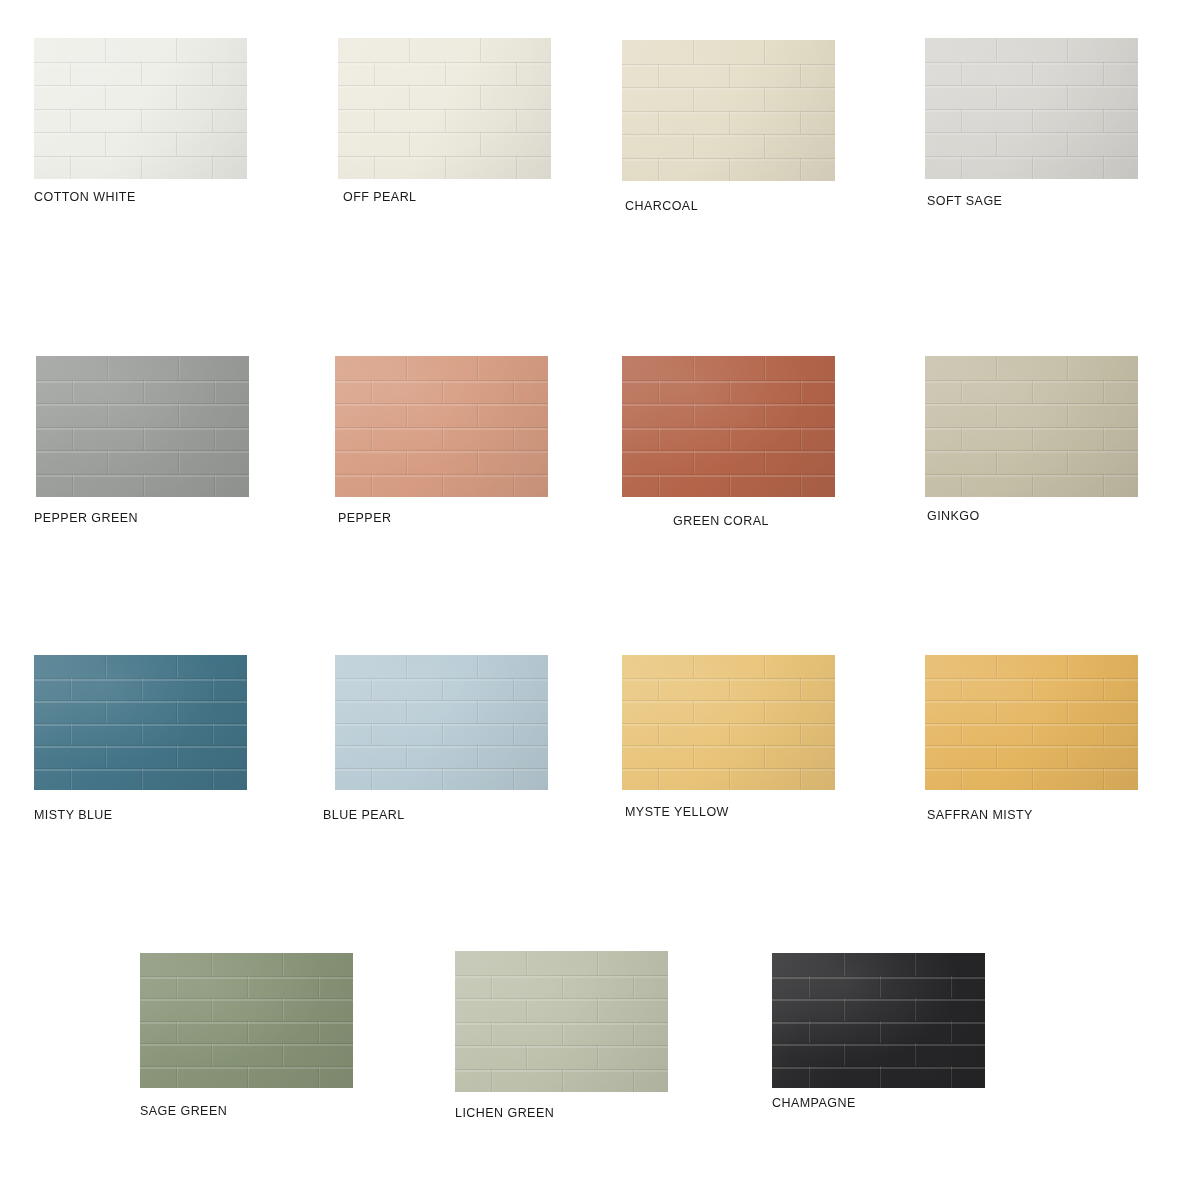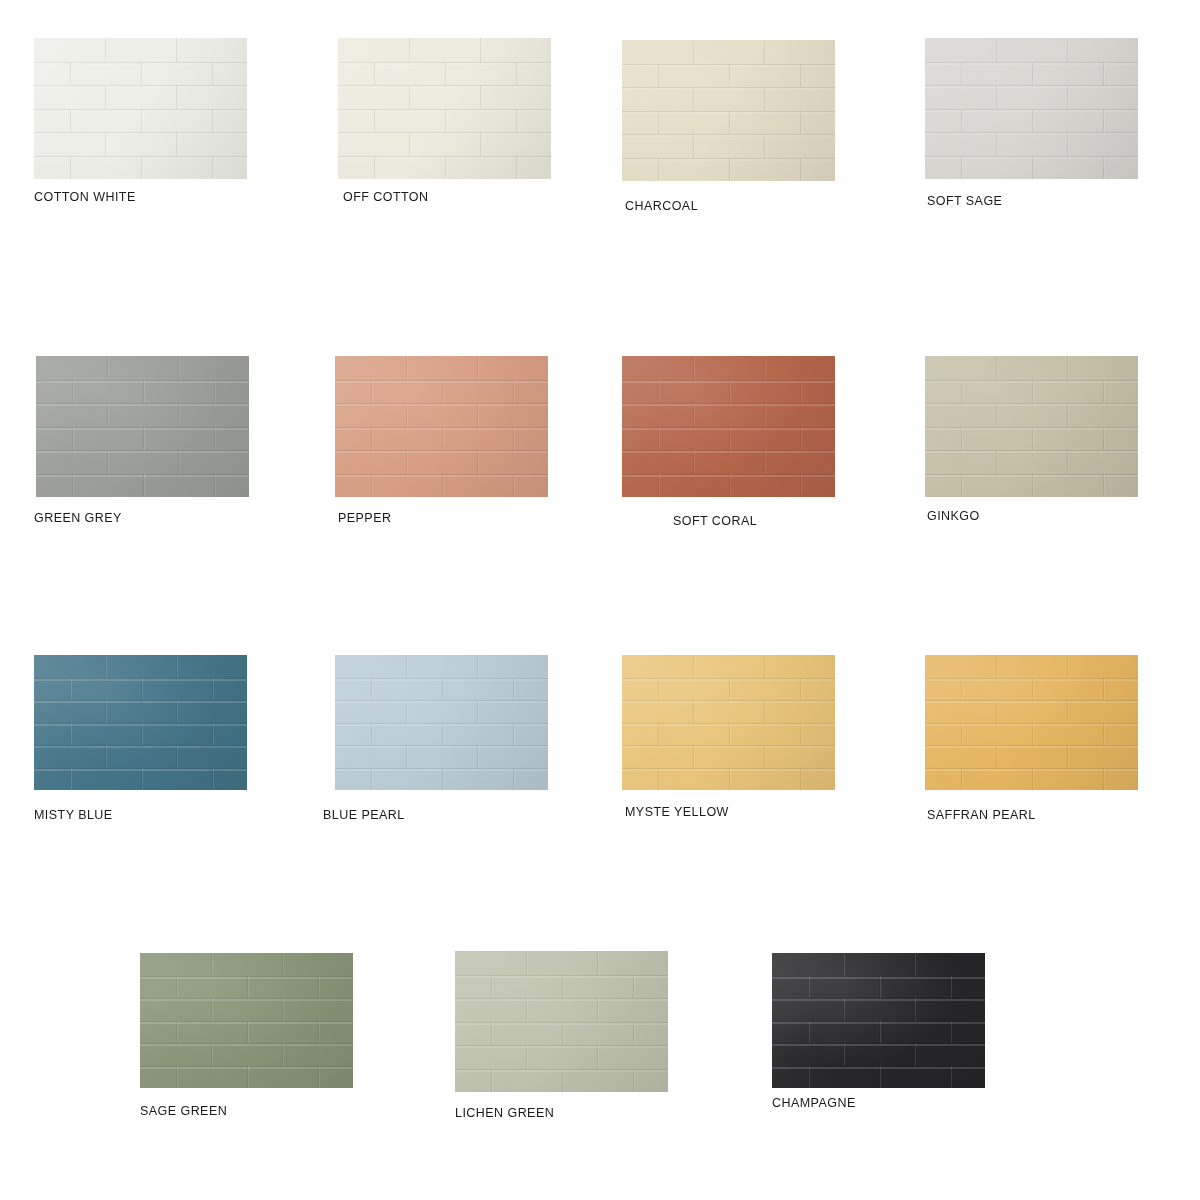--- a/index.html
+++ b/index.html
@@ -176,21 +176,21 @@
         </div>
         <div class="tile-row" style="height: 23.5px;">
           <div class="vgrout" style="left: 35.5px; background: rgba(0, 0, 0, 0.075);"></div>
           <div class="vgrout" style="left: 106.5px; background: rgba(0, 0, 0, 0.075);"></div>
           <div class="vgrout" style="left: 177.5px; background: rgba(0, 0, 0, 0.075);"></div>
         </div>
         <div class="panel-sheen"></div>
         <div class="panel-vignette"></div>
       </div>
     </div>
-    <div class="swatch-label" style="left: 343px; top: 190px; color: rgb(26, 26, 26);">OFF COTTON</div>
+    <div class="swatch-label" style="left: 343px; top: 190px; color: rgb(26, 26, 26);">OFF PEARL</div>
     <div class="swatch-cell" style="left: 622px; top: 40px; width: 213px; height: 141px;">
       <div class="tile-panel" style="background: rgb(228, 221, 199);">
         <div class="tile-row" style="height: 23.5px;">
           <div class="vgrout" style="left: 71px; background: rgba(0, 0, 0, 0.075);"></div>
           <div class="vgrout" style="left: 142px; background: rgba(0, 0, 0, 0.075);"></div>
         </div>
         <div class="tile-row" style="height: 23.5px;">
           <div class="vgrout" style="left: 35.5px; background: rgba(0, 0, 0, 0.075);"></div>
           <div class="vgrout" style="left: 106.5px; background: rgba(0, 0, 0, 0.075);"></div>
           <div class="vgrout" style="left: 177.5px; background: rgba(0, 0, 0, 0.075);"></div>
@@ -278,21 +278,21 @@
         </div>
         <div class="tile-row" style="height: 23.5px;">
           <div class="vgrout" style="left: 35.5px; background: rgba(0, 0, 0, 0.075);"></div>
           <div class="vgrout" style="left: 106.5px; background: rgba(0, 0, 0, 0.075);"></div>
           <div class="vgrout" style="left: 177.5px; background: rgba(0, 0, 0, 0.075);"></div>
         </div>
         <div class="panel-sheen"></div>
         <div class="panel-vignette"></div>
       </div>
     </div>
-    <div class="swatch-label" style="left: 34px; top: 511px; color: rgb(26, 26, 26);">GREEN GREY</div>
+    <div class="swatch-label" style="left: 34px; top: 511px; color: rgb(26, 26, 26);">PEPPER GREEN</div>
     <div class="swatch-cell" style="left: 335px; top: 356px; width: 213px; height: 141px;">
       <div class="tile-panel" style="background: rgb(215, 157, 130);">
         <div class="tile-row" style="height: 23.5px;">
           <div class="vgrout" style="left: 71px; background: rgba(0, 0, 0, 0.075);"></div>
           <div class="vgrout" style="left: 142px; background: rgba(0, 0, 0, 0.075);"></div>
         </div>
         <div class="tile-row" style="height: 23.5px;">
           <div class="vgrout" style="left: 35.5px; background: rgba(0, 0, 0, 0.075);"></div>
           <div class="vgrout" style="left: 106.5px; background: rgba(0, 0, 0, 0.075);"></div>
           <div class="vgrout" style="left: 177.5px; background: rgba(0, 0, 0, 0.075);"></div>
@@ -346,21 +346,21 @@
         </div>
         <div class="tile-row" style="height: 23.5px;">
           <div class="vgrout" style="left: 35.5px; background: rgba(0, 0, 0, 0.075);"></div>
           <div class="vgrout" style="left: 106.5px; background: rgba(0, 0, 0, 0.075);"></div>
           <div class="vgrout" style="left: 177.5px; background: rgba(0, 0, 0, 0.075);"></div>
         </div>
         <div class="panel-sheen"></div>
         <div class="panel-vignette"></div>
       </div>
     </div>
-    <div class="swatch-label" style="left: 673px; top: 514px; color: rgb(26, 26, 26);">SOFT CORAL</div>
+    <div class="swatch-label" style="left: 673px; top: 514px; color: rgb(26, 26, 26);">GREEN CORAL</div>
     <div class="swatch-cell" style="left: 925px; top: 356px; width: 213px; height: 141px;">
       <div class="tile-panel" style="background: rgb(197, 191, 167);">
         <div class="tile-row" style="height: 23.5px;">
           <div class="vgrout" style="left: 71px; background: rgba(0, 0, 0, 0.075);"></div>
           <div class="vgrout" style="left: 142px; background: rgba(0, 0, 0, 0.075);"></div>
         </div>
         <div class="tile-row" style="height: 23.5px;">
           <div class="vgrout" style="left: 35.5px; background: rgba(0, 0, 0, 0.075);"></div>
           <div class="vgrout" style="left: 106.5px; background: rgba(0, 0, 0, 0.075);"></div>
           <div class="vgrout" style="left: 177.5px; background: rgba(0, 0, 0, 0.075);"></div>
@@ -516,21 +516,21 @@
         </div>
         <div class="tile-row" style="height: 22.5px;">
           <div class="vgrout" style="left: 35.5px; background: rgba(0, 0, 0, 0.075);"></div>
           <div class="vgrout" style="left: 106.5px; background: rgba(0, 0, 0, 0.075);"></div>
           <div class="vgrout" style="left: 177.5px; background: rgba(0, 0, 0, 0.075);"></div>
         </div>
         <div class="panel-sheen"></div>
         <div class="panel-vignette"></div>
       </div>
     </div>
-    <div class="swatch-label" style="left: 927px; top: 808px; color: rgb(26, 26, 26);">SAFFRAN PEARL</div>
+    <div class="swatch-label" style="left: 927px; top: 808px; color: rgb(26, 26, 26);">SAFFRAN MISTY</div>
     <div class="swatch-cell" style="left: 140px; top: 953px; width: 213px; height: 135px;">
       <div class="tile-panel" style="background: rgb(135, 147, 118);">
         <div class="tile-row" style="height: 22.5px;">
           <div class="vgrout" style="left: 71px; background: rgba(0, 0, 0, 0.075);"></div>
           <div class="vgrout" style="left: 142px; background: rgba(0, 0, 0, 0.075);"></div>
         </div>
         <div class="tile-row" style="height: 22.5px;">
           <div class="vgrout" style="left: 35.5px; background: rgba(0, 0, 0, 0.075);"></div>
           <div class="vgrout" style="left: 106.5px; background: rgba(0, 0, 0, 0.075);"></div>
           <div class="vgrout" style="left: 177.5px; background: rgba(0, 0, 0, 0.075);"></div>

